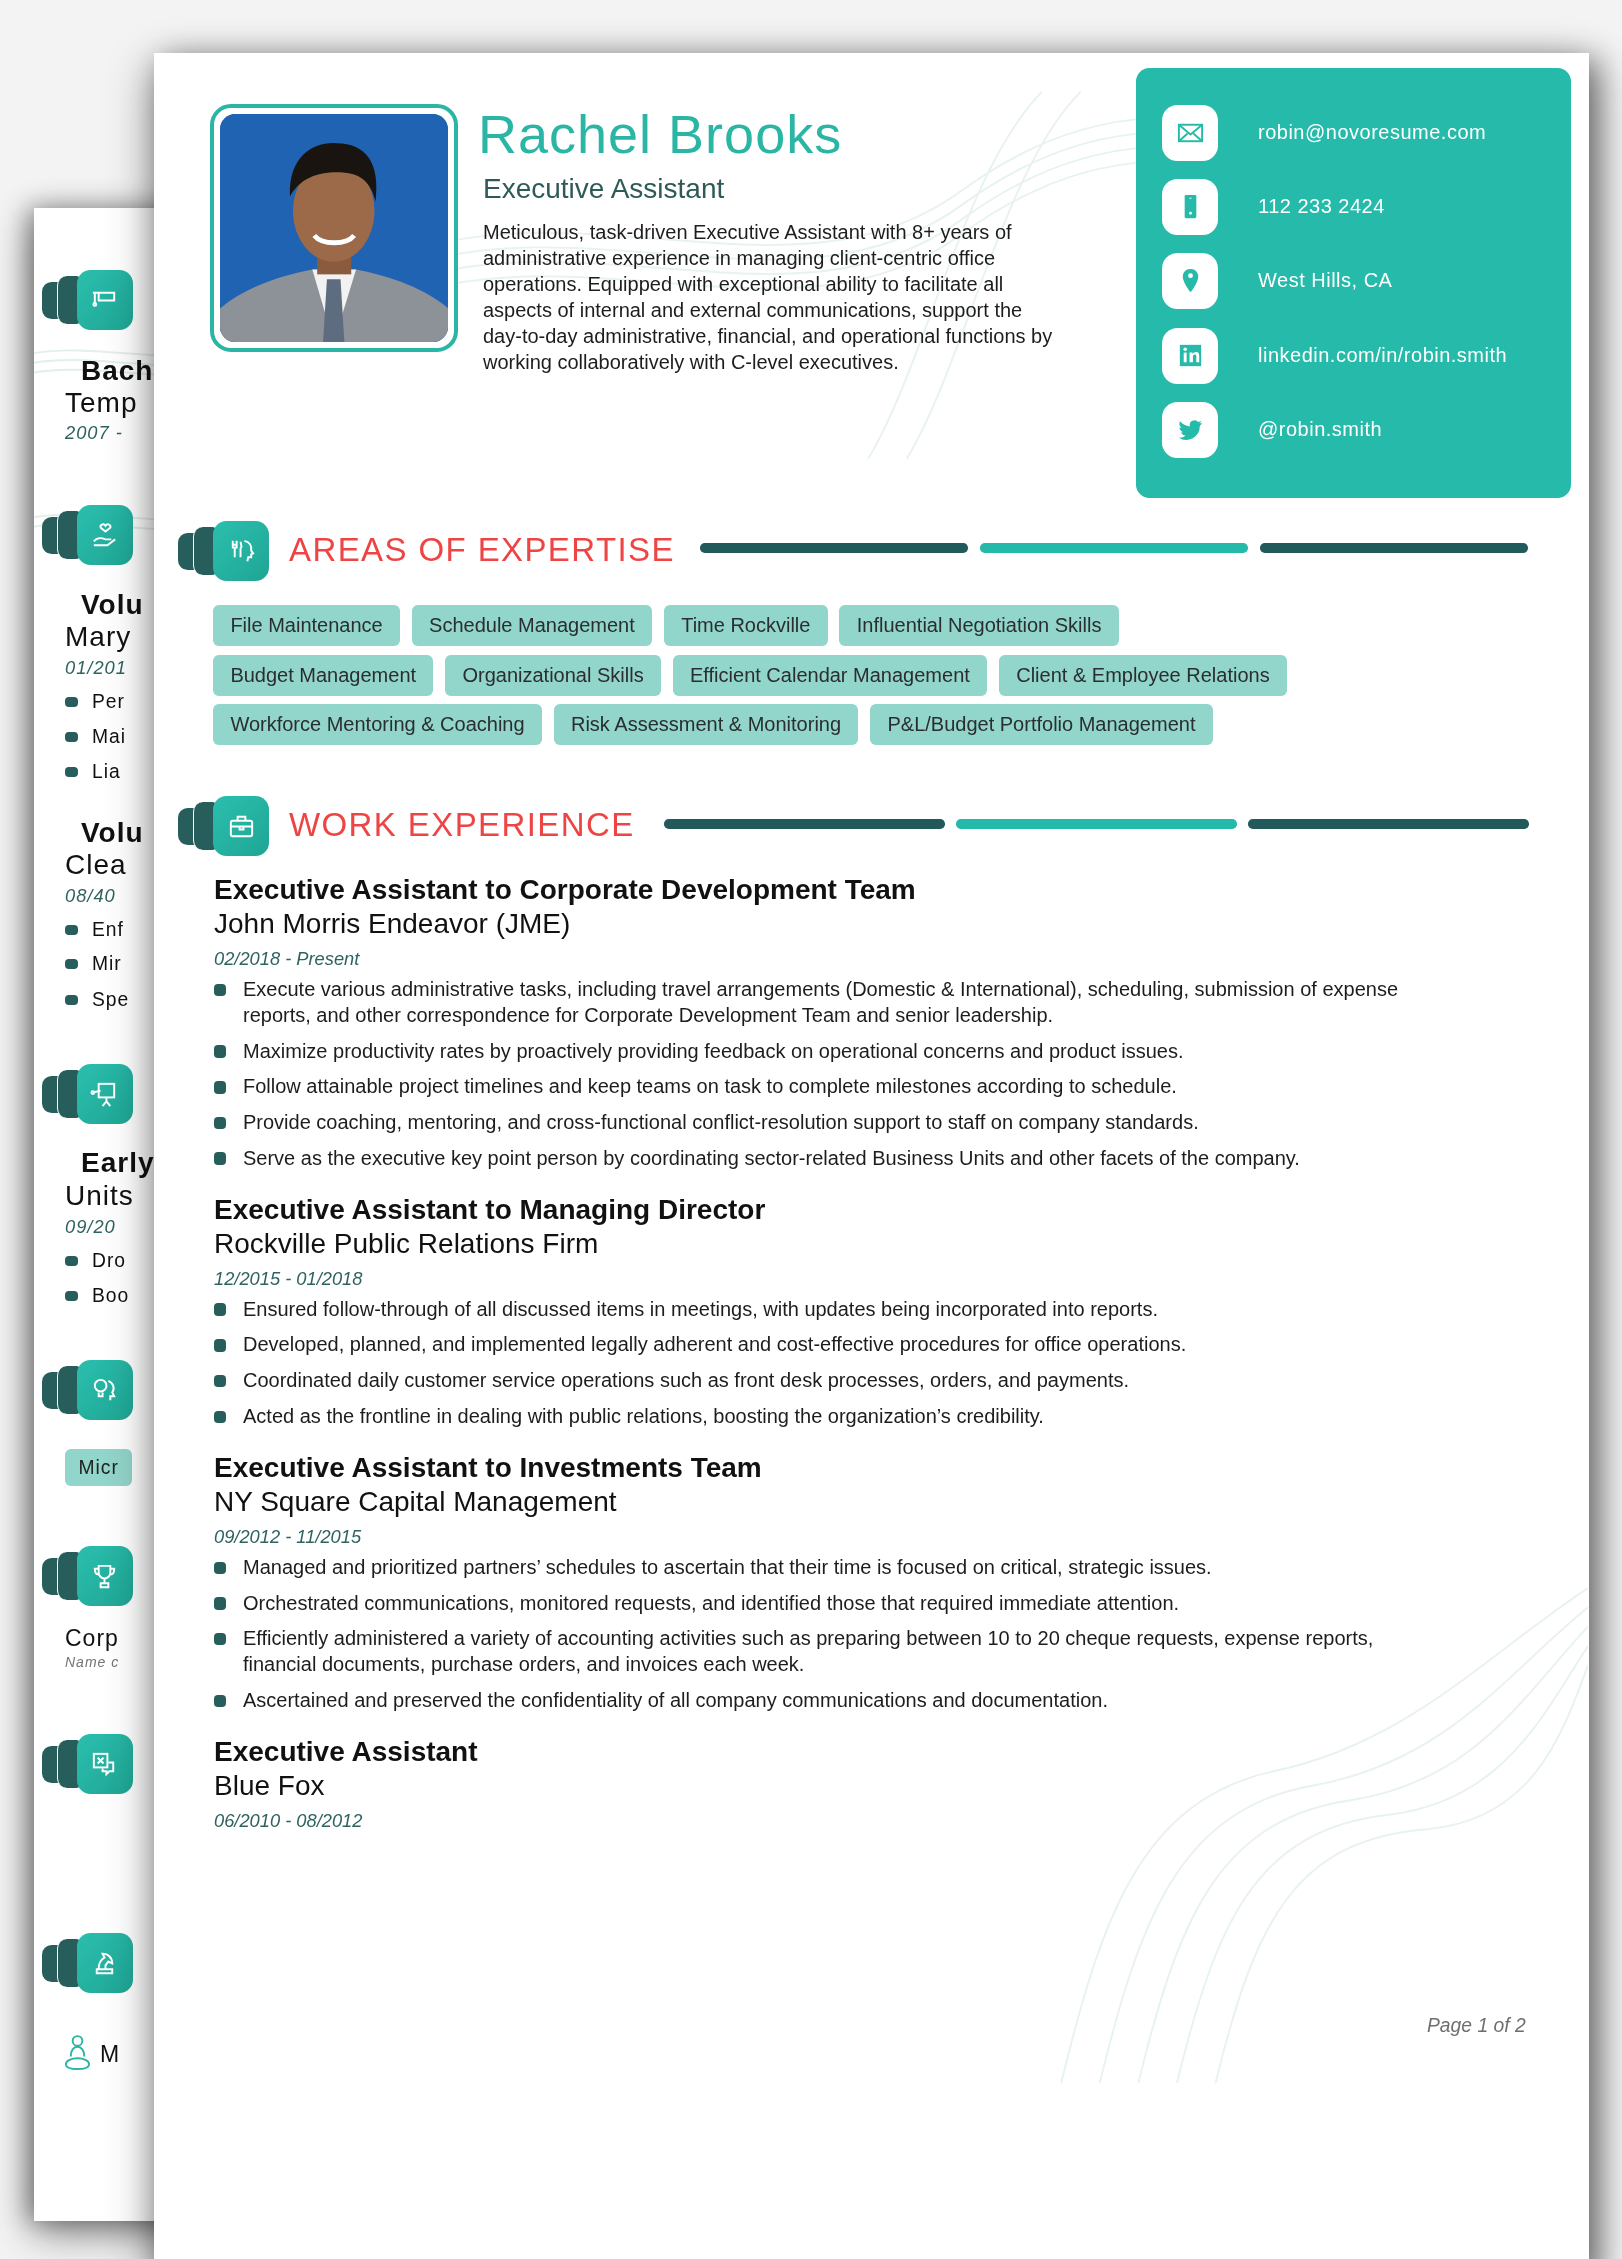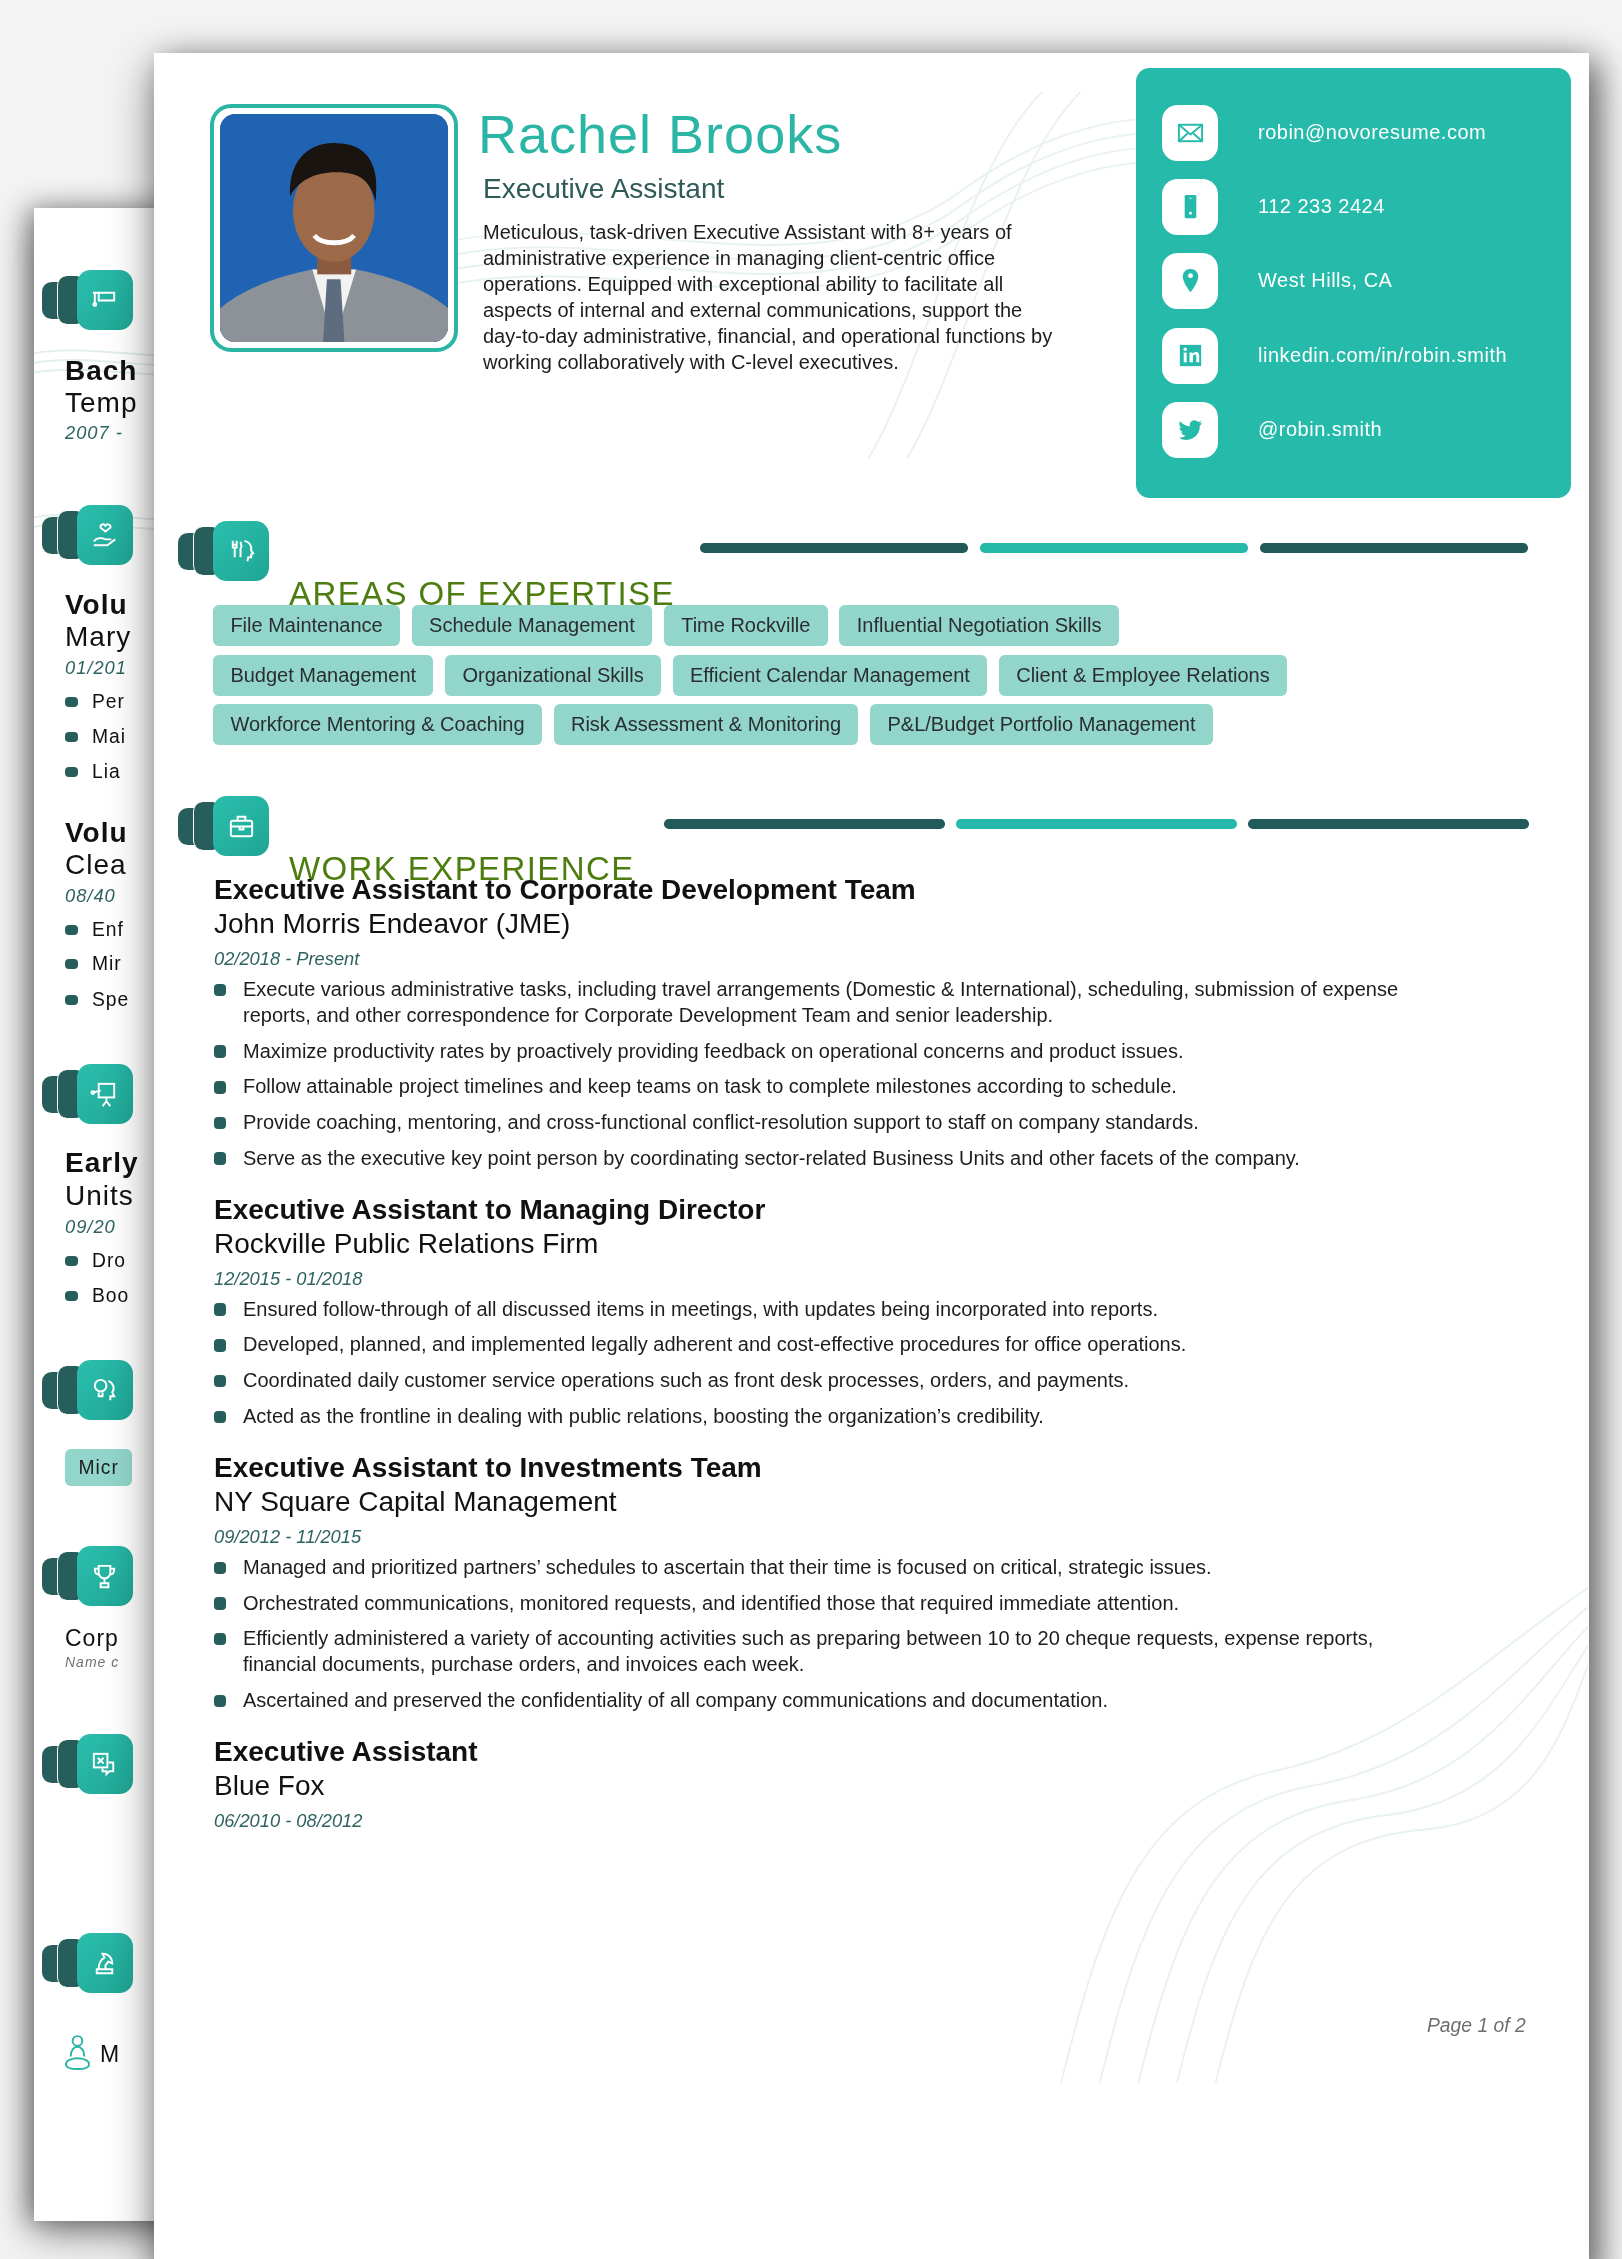--- a/index.html
+++ b/index.html
@@ -15,21 +15,21 @@
 
   
   .sec-icon { position: absolute; width: 92px; height: 60px; }
   .sec-icon .tab1 { position: absolute; left: 0; top: 11.6px; width: 21px; height: 37px; background: #275e5b; border-radius: 9.7px 3.9px 3.9px 9.7px; }
   .sec-icon .tab2 { position: absolute; left: 15.4px; top: 5.8px; width: 23px; height: 48px; background: #275e5b; border-radius: 9.7px 3.9px 3.9px 9.7px; border-left: 1.9px solid #fff; }
   .sec-icon .main { position: absolute; left: 35px; top: 0; width: 56px; height: 60px; background: linear-gradient(135deg,#2bbfae,#1fa594); border-radius: 13.5px; display: flex; align-items: center; justify-content: center; }
   .sec-icon svg { width: 31px; height: 31px; }
 
   
   .bp-text { position: absolute; left: 31px; white-space: nowrap; color: #111; }
-  .bp-title { font-size: 28px; font-weight: bold; letter-spacing: 1px; }
+  .bp-title { font-size: 28px; font-weight: bold; letter-spacing: 1px; margin-left: 16px; }
   .bp-sub { font-size: 28px; letter-spacing: 1px; }
   .bp-date { font-size: 18.3px; font-style: italic; color: #2f6360; letter-spacing: 1px; }
   .bp-bullet { font-size: 19.3px; padding-left: 27px; letter-spacing: 1px; }
   .bp-bullet::before { content: ""; position: absolute; left: 0; top: 5.8px; width: 12.6px; height: 10.6px; border-radius: 3.9px; background: #275e5b; }
   .bp-tag { position: absolute; left: 31px; background: #92d5ca; border-radius: 5.8px; padding: 7.7px 13.5px; font-size: 19.3px; color: #222; letter-spacing: 1px; }
   .bp-italic-gray { font-size: 14px; font-style: italic; color: #737373; letter-spacing: 1px; }
   .page-num { position: absolute; font-size: 19.3px; font-style: italic; color: #6e6e6e; }
 
   
   .photo-frame { position: absolute; left: 56px; top: 51px; width: 248px; height: 248px; border: 4.8px solid #2ab5a5; border-radius: 21px; padding: 5.8px; background: #fff; }
@@ -37,21 +37,21 @@
   .name { position: absolute; left: 324px; top: 50px; font-size: 54px; color: #2ab5a5; letter-spacing: 1px; white-space: nowrap; }
   .job-title { position: absolute; left: 329px; top: 120px; font-size: 28px; color: #2e5a58; white-space: nowrap; }
   .summary { position: absolute; left: 329px; top: 166px; width: 579px; font-size: 20px; line-height: 26px; color: #1d1d1d; }
 
   .contact-box { position: absolute; left: 982px; top: 14.5px; width: 435px; height: 430px; background: #25baa9; border-radius: 13.5px; }
   .contact-row { position: absolute; left: 26px; height: 56px; display: flex; align-items: center; }
   .contact-icon { width: 56px; height: 56px; background: #fff; border-radius: 15.4px; display: flex; align-items: center; justify-content: center; }
   .contact-icon svg { width: 31px; height: 31px; }
   .contact-text { margin-left: 40px; color: #fff; font-size: 20px; white-space: nowrap; letter-spacing: 0.5px; }
 
-  .section-heading { position: absolute; font-size: 33px; color: #4d7c0f; letter-spacing: 1.4px; white-space: nowrap; margin-top: 44px; }
+  .section-heading { position: absolute; font-size: 33px; color: #ef4444; letter-spacing: 1.4px; white-space: nowrap; }
   .rule-group { position: absolute; height: 9.7px; display: flex; gap: 11.6px; }
   .rule-group span { flex: 1; height: 9.7px; border-radius: 4.8px; }
   .rule-dark { background: #22595a; }
   .rule-teal { background: #24b9a9; }
 
   .tags { position: absolute; left: 59px; top: 552px; width: 1255px; }
   .tag-row { display: flex; gap: 11.6px; margin-bottom: 8.7px; }
   .tag { background: #92d5ca; border-radius: 5.8px; height: 41px; padding: 0 17.4px; display: flex; align-items: center; font-size: 20px; color: #2a2e30; white-space: nowrap; }
 
   .jobs { position: absolute; left: 60px; top: 819px; width: 1255px; }

